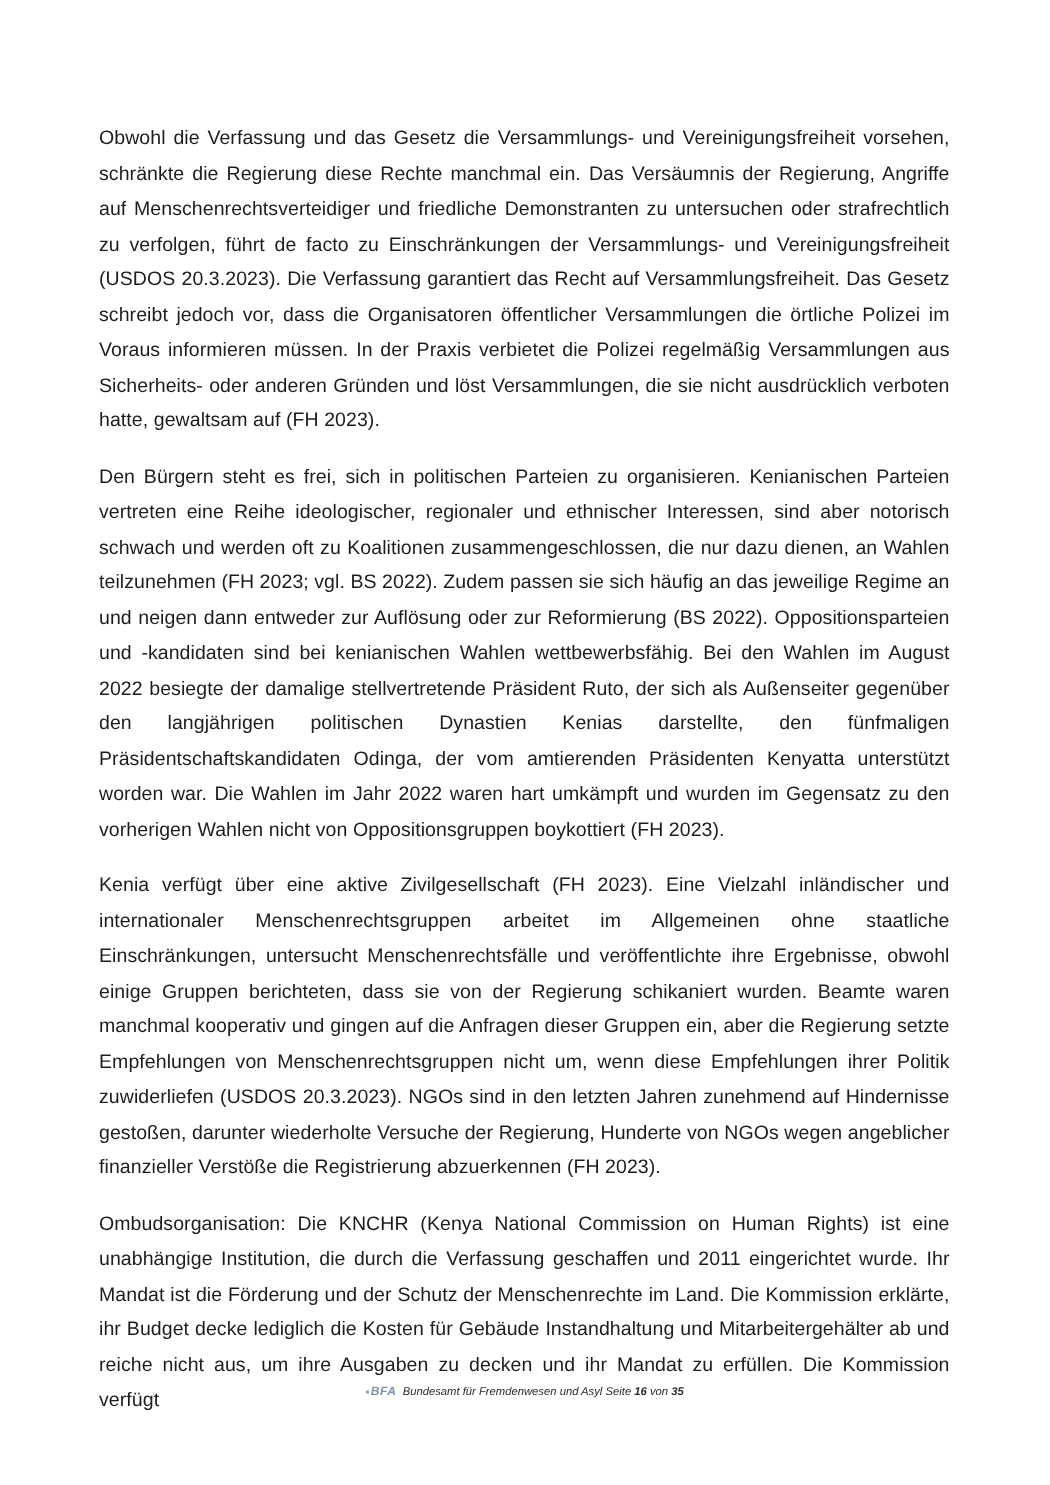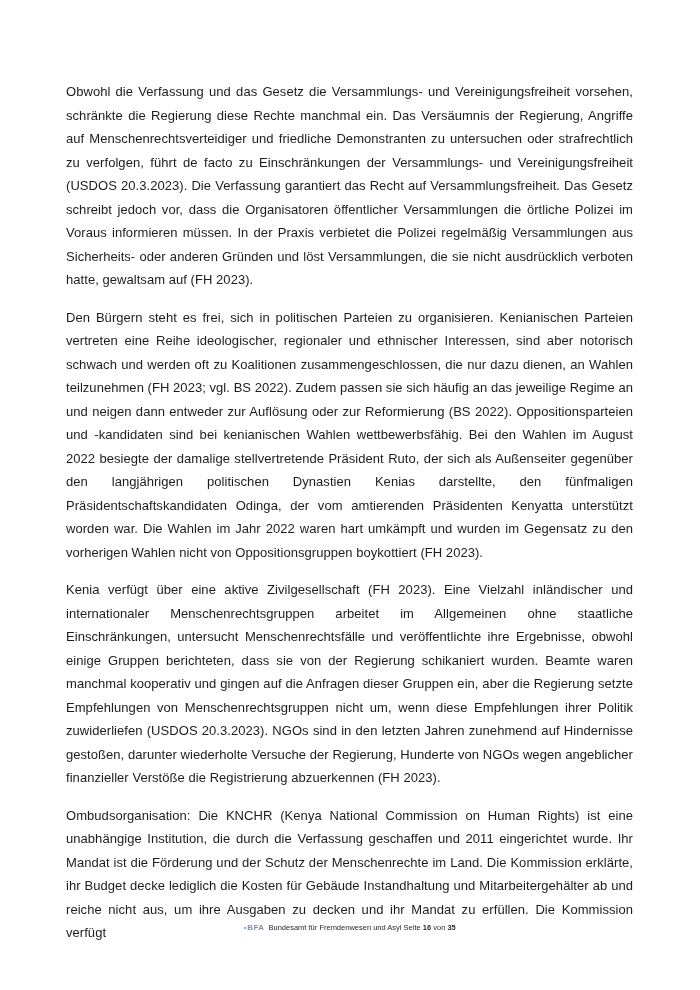--- a/index.html
+++ b/index.html
@@ -34,20 +34,21 @@
   .footer {
     position: absolute;
     top: 903px;
     left: 0;
     width: 700px;
     text-align: center;
     font-size: 7.5px;
     line-height: 10px;
     color: #2a2a2a;
     white-space: nowrap;
+    font-style: italic;
   }
   .footer .logo {
     color: #8191ab;
     font-weight: bold;
     font-size: 8px;
     letter-spacing: 0.4px;
     margin-right: 2px;
   }
   .footer .logo-mark {
     display: inline-block;

